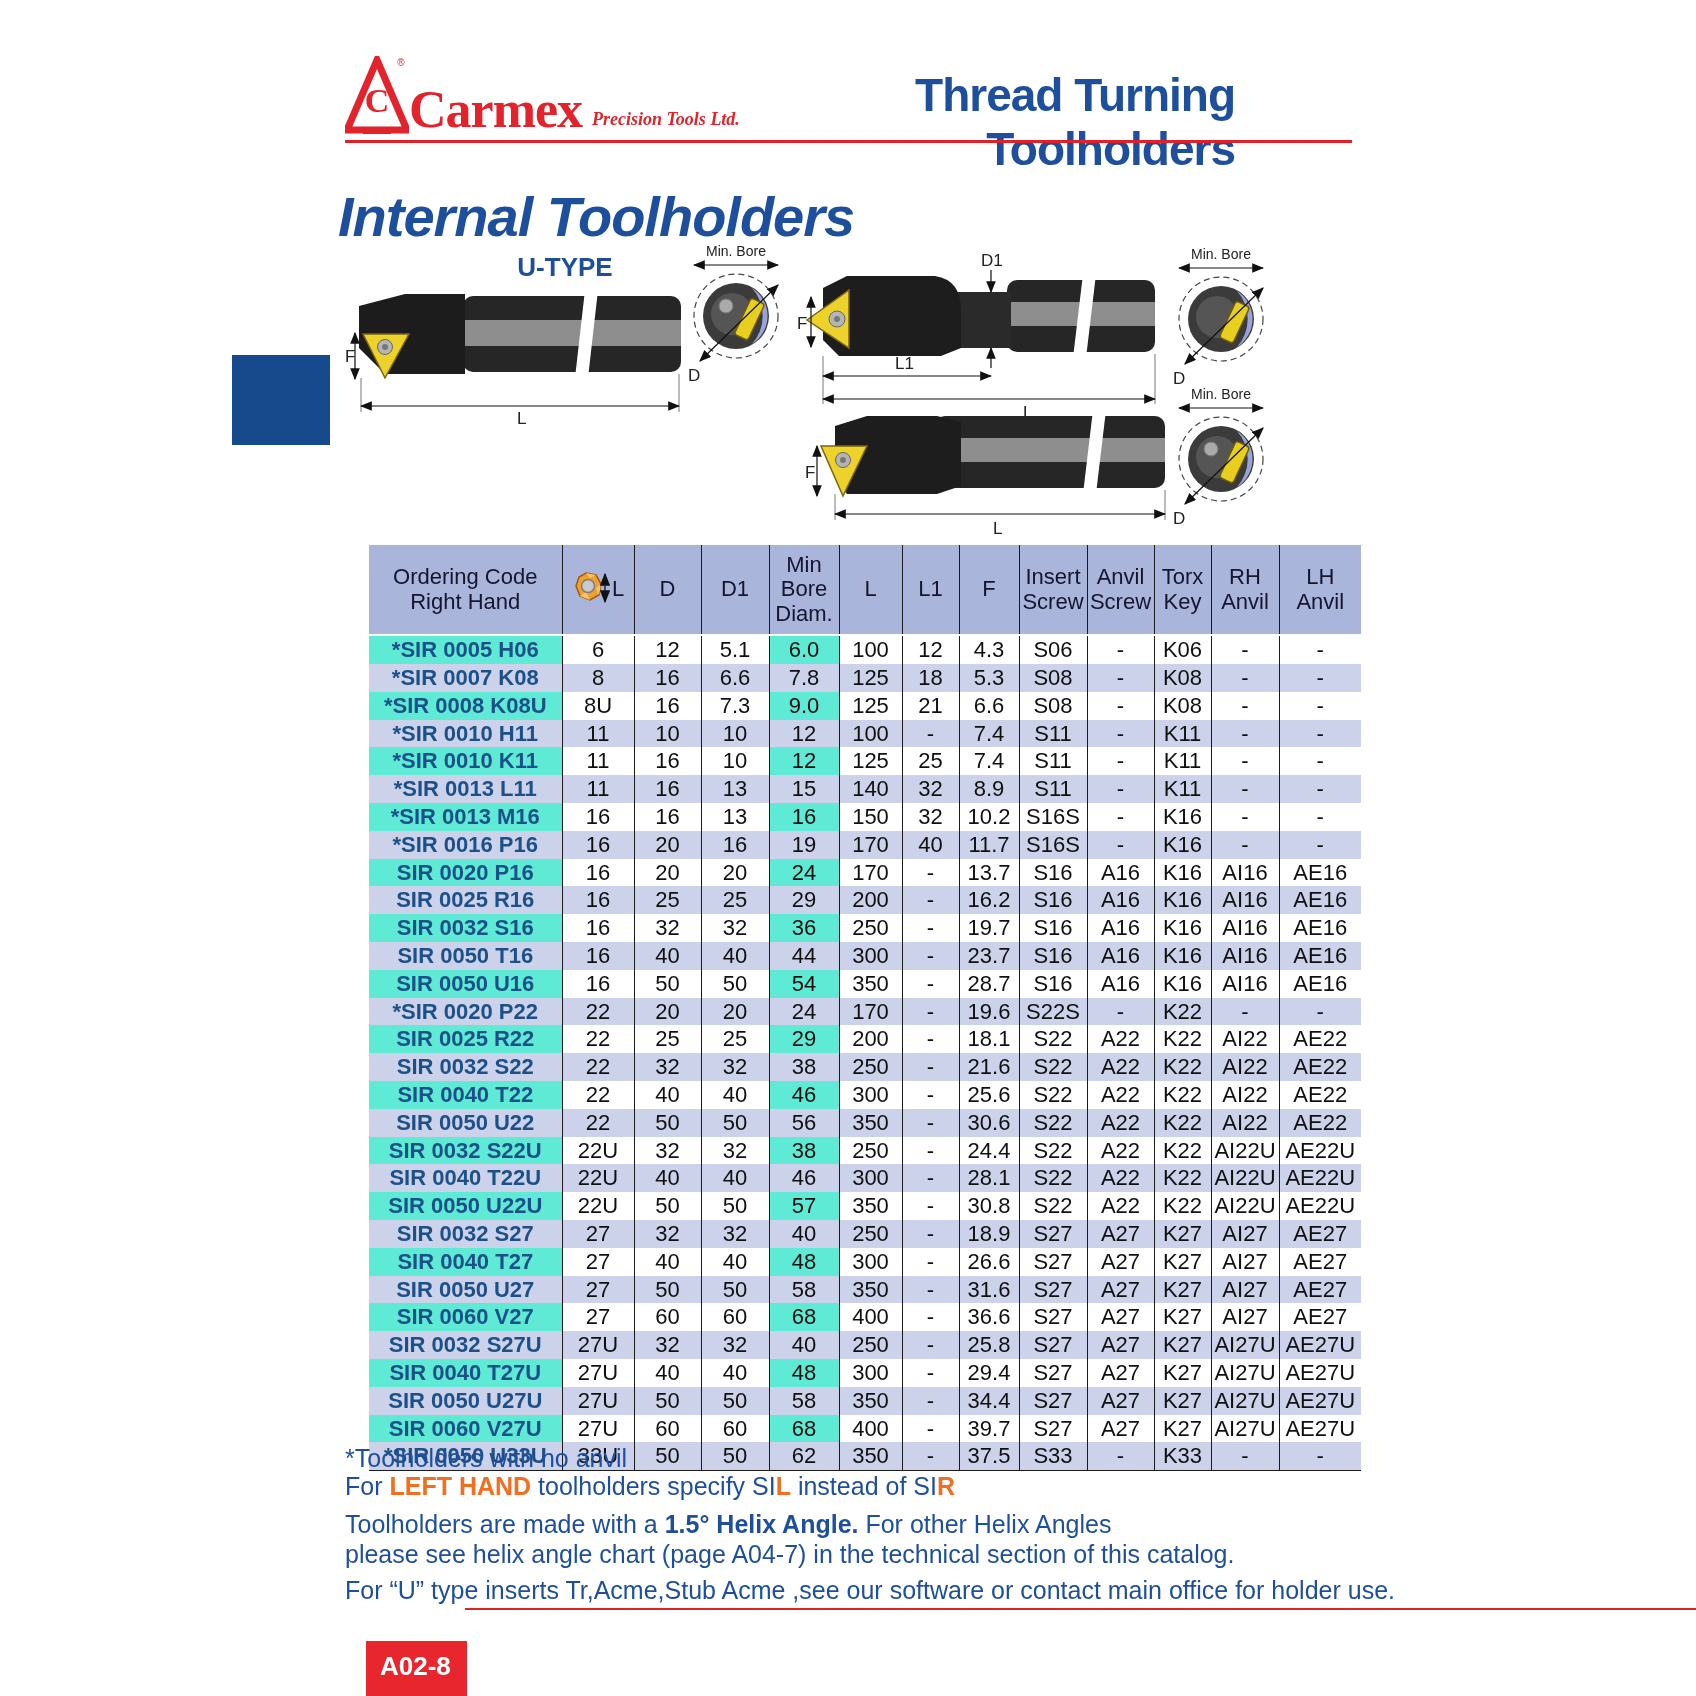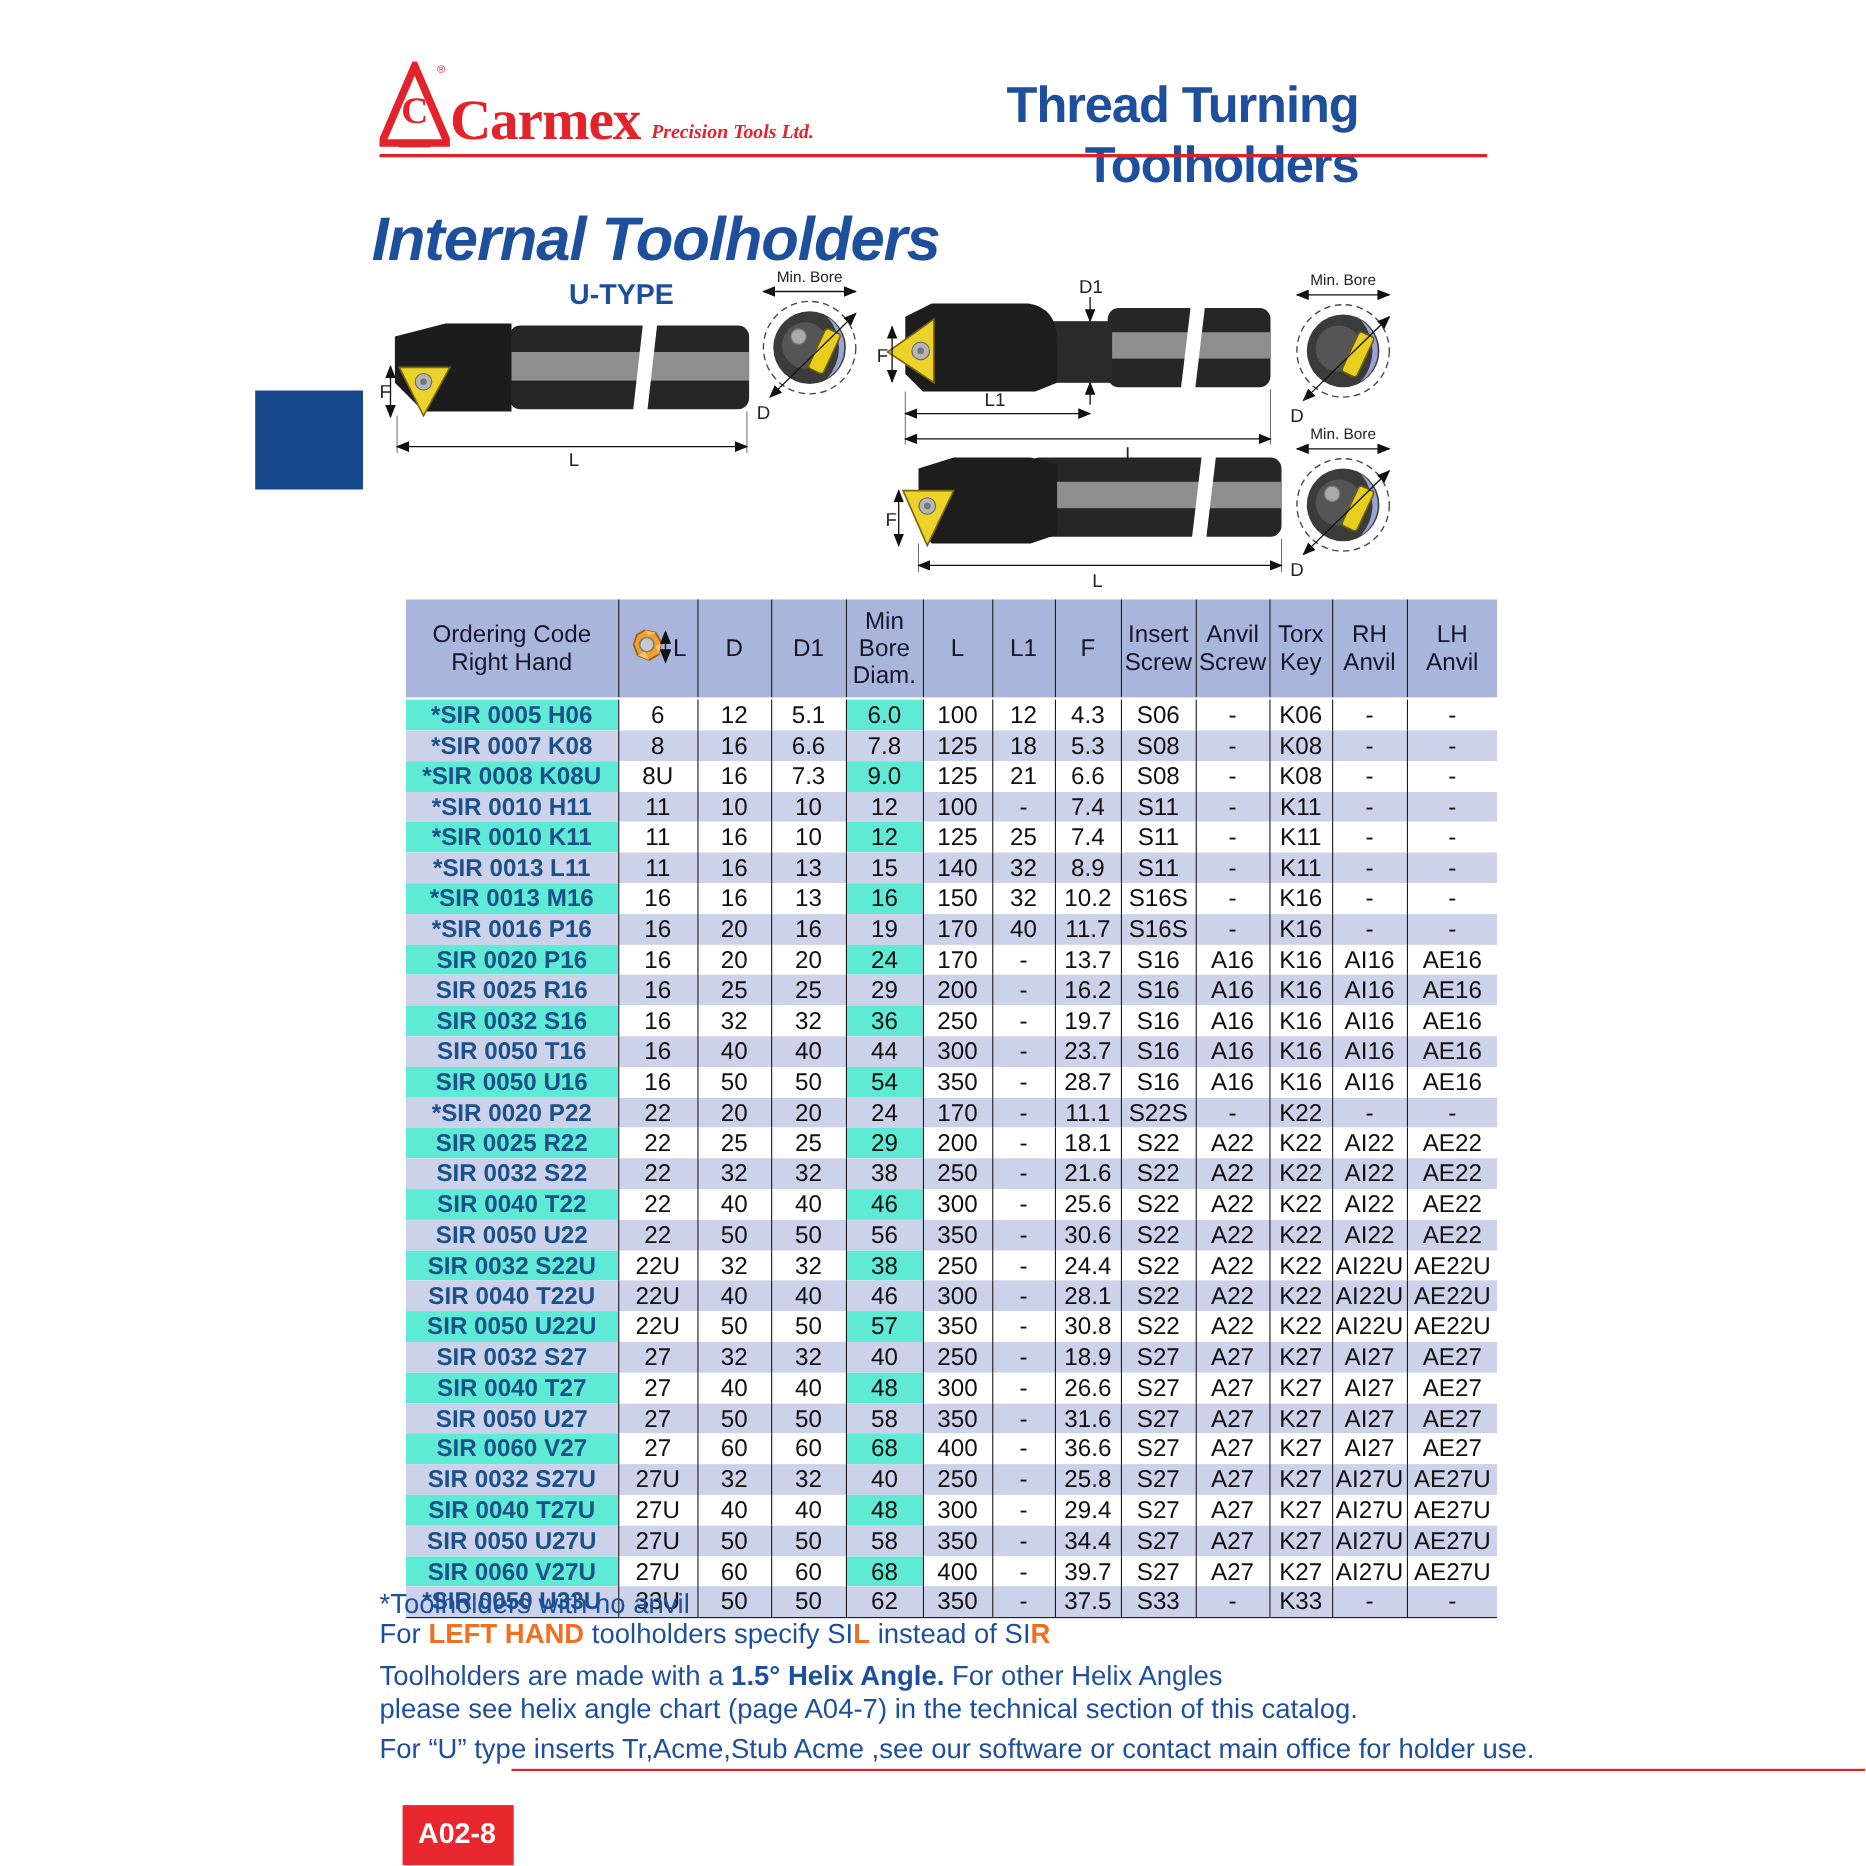--- a/index.html
+++ b/index.html
@@ -425,21 +425,21 @@
           <td>AE16</td>
         </tr>
         <tr class="even">
           <td class="code">*SIR 0020 P22</td>
           <td>22</td>
           <td>20</td>
           <td>20</td>
           <td class="minbore">24</td>
           <td>170</td>
           <td>-</td>
-          <td>11.1</td>
+          <td>19.6</td>
           <td>S22S</td>
           <td>-</td>
           <td>K22</td>
           <td>-</td>
           <td>-</td>
         </tr>
         <tr class="odd">
           <td class="code">SIR 0025 R22</td>
           <td>22</td>
           <td>25</td>

